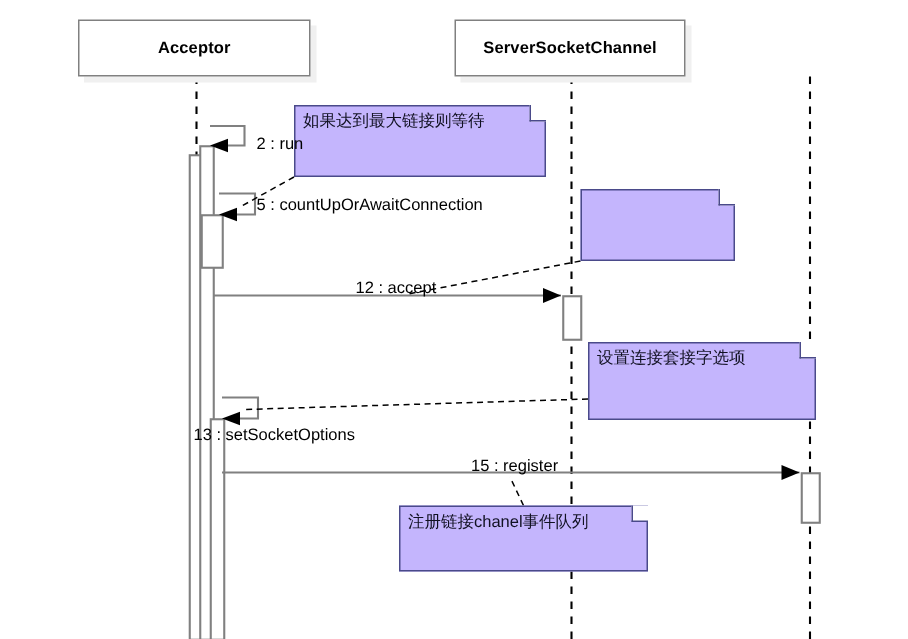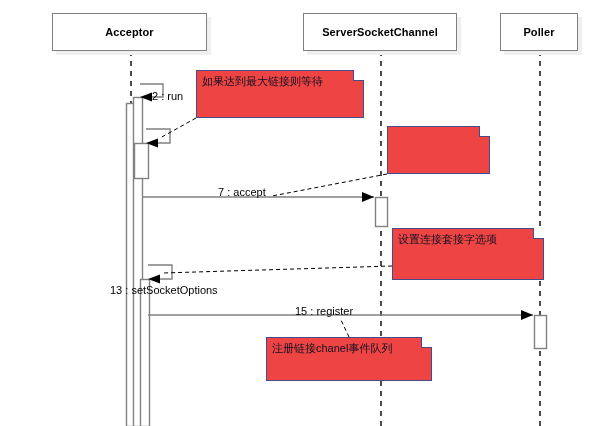--- a/index.html
+++ b/index.html
@@ -41,21 +41,21 @@
     font-size: 11px;
     font-weight: bold;
     color: #000000;
     white-space: nowrap;
     letter-spacing: 0.1px;
   }
   
   .note {
     position: absolute;
     box-sizing: border-box;
-    background: #ef4444;
+    background: #c4b5fd;
     border: 1px solid #4a4a8a;
     padding: 3px 5px 0 5px;
   }
   .note .ntext {
     font-size: 11px;
     color: #111122;
     line-height: 14px;
     white-space: nowrap;
   }
   .note .fold {
@@ -68,20 +68,21 @@
     border-left: 1px solid #4a4a8a;
     border-bottom: 1px solid #4a4a8a;
   }
   
   .msglabel {
     position: absolute;
     font-size: 11px;
     color: #000000;
     white-space: nowrap;
     line-height: 12px;
+    margin-left: 19px;
   }
 </style>
 </head>
 <body>
 
 <div id="canvas">
 
   <svg class="layer" id="svg-layer" width="605" height="426">
       <defs>
         <marker id="arrowFull" markerWidth="10" markerHeight="8" refX="9" refY="4" orient="auto" markerUnits="userSpaceOnUse">
@@ -113,23 +114,20 @@
       <line x1="349" y1="337" x2="340" y2="318" stroke="#000000" stroke-width="1" stroke-dasharray="4,3"></line>
     </svg>
 
   <div class="layer" id="participants-layer">
       <div class="participant" style="left: 52px; top: 13px; width: 155px; height: 38px;">
         <span class="plabel">Acceptor</span>
       </div>
       <div class="participant" style="left: 303px; top: 13px; width: 154px; height: 38px;">
         <span class="plabel">ServerSocketChannel</span>
       </div>
-      <div class="participant" style="left: 500px; top: 13px; width: 78px; height: 38px;">
-        <span class="plabel">Poller</span>
-      </div>
     </div>
 
   <div class="layer" id="notes-layer">
       <div class="note" style="left: 196px; top: 70px; width: 168px; height: 48px;">
         <div class="ntext">如果达到最大链接则等待</div>
         <div class="fold"></div>
       </div>
       <div class="note" style="left: 387px; top: 126px; width: 103px; height: 48px;">
         <div class="fold"></div>
       </div>
@@ -138,18 +136,19 @@
         <div class="fold"></div>
       </div>
       <div class="note" style="left: 392px; top: 228px; width: 152px; height: 52px;">
         <div class="ntext">设置连接套接字选项</div>
         <div class="fold"></div>
       </div>
     </div>
 
   <div class="layer" id="labels-layer">
       <div class="msglabel" style="left: 152px; top: 90px;">2 : run</div>
-      <div class="msglabel" style="left: 218px; top: 186px;">7 : accept</div>
+      <div class="msglabel" style="left: 152px; top: 131px;">5 : countUpOrAwaitConnection</div>
+      <div class="msglabel" style="left: 218px; top: 186px;">12 : accept</div>
       <div class="msglabel" style="left: 110px; top: 284px;">13 : setSocketOptions</div>
       <div class="msglabel" style="left: 295px; top: 305px;">15 : register</div>
     </div>
 
 </div>
 
 </body></html>

